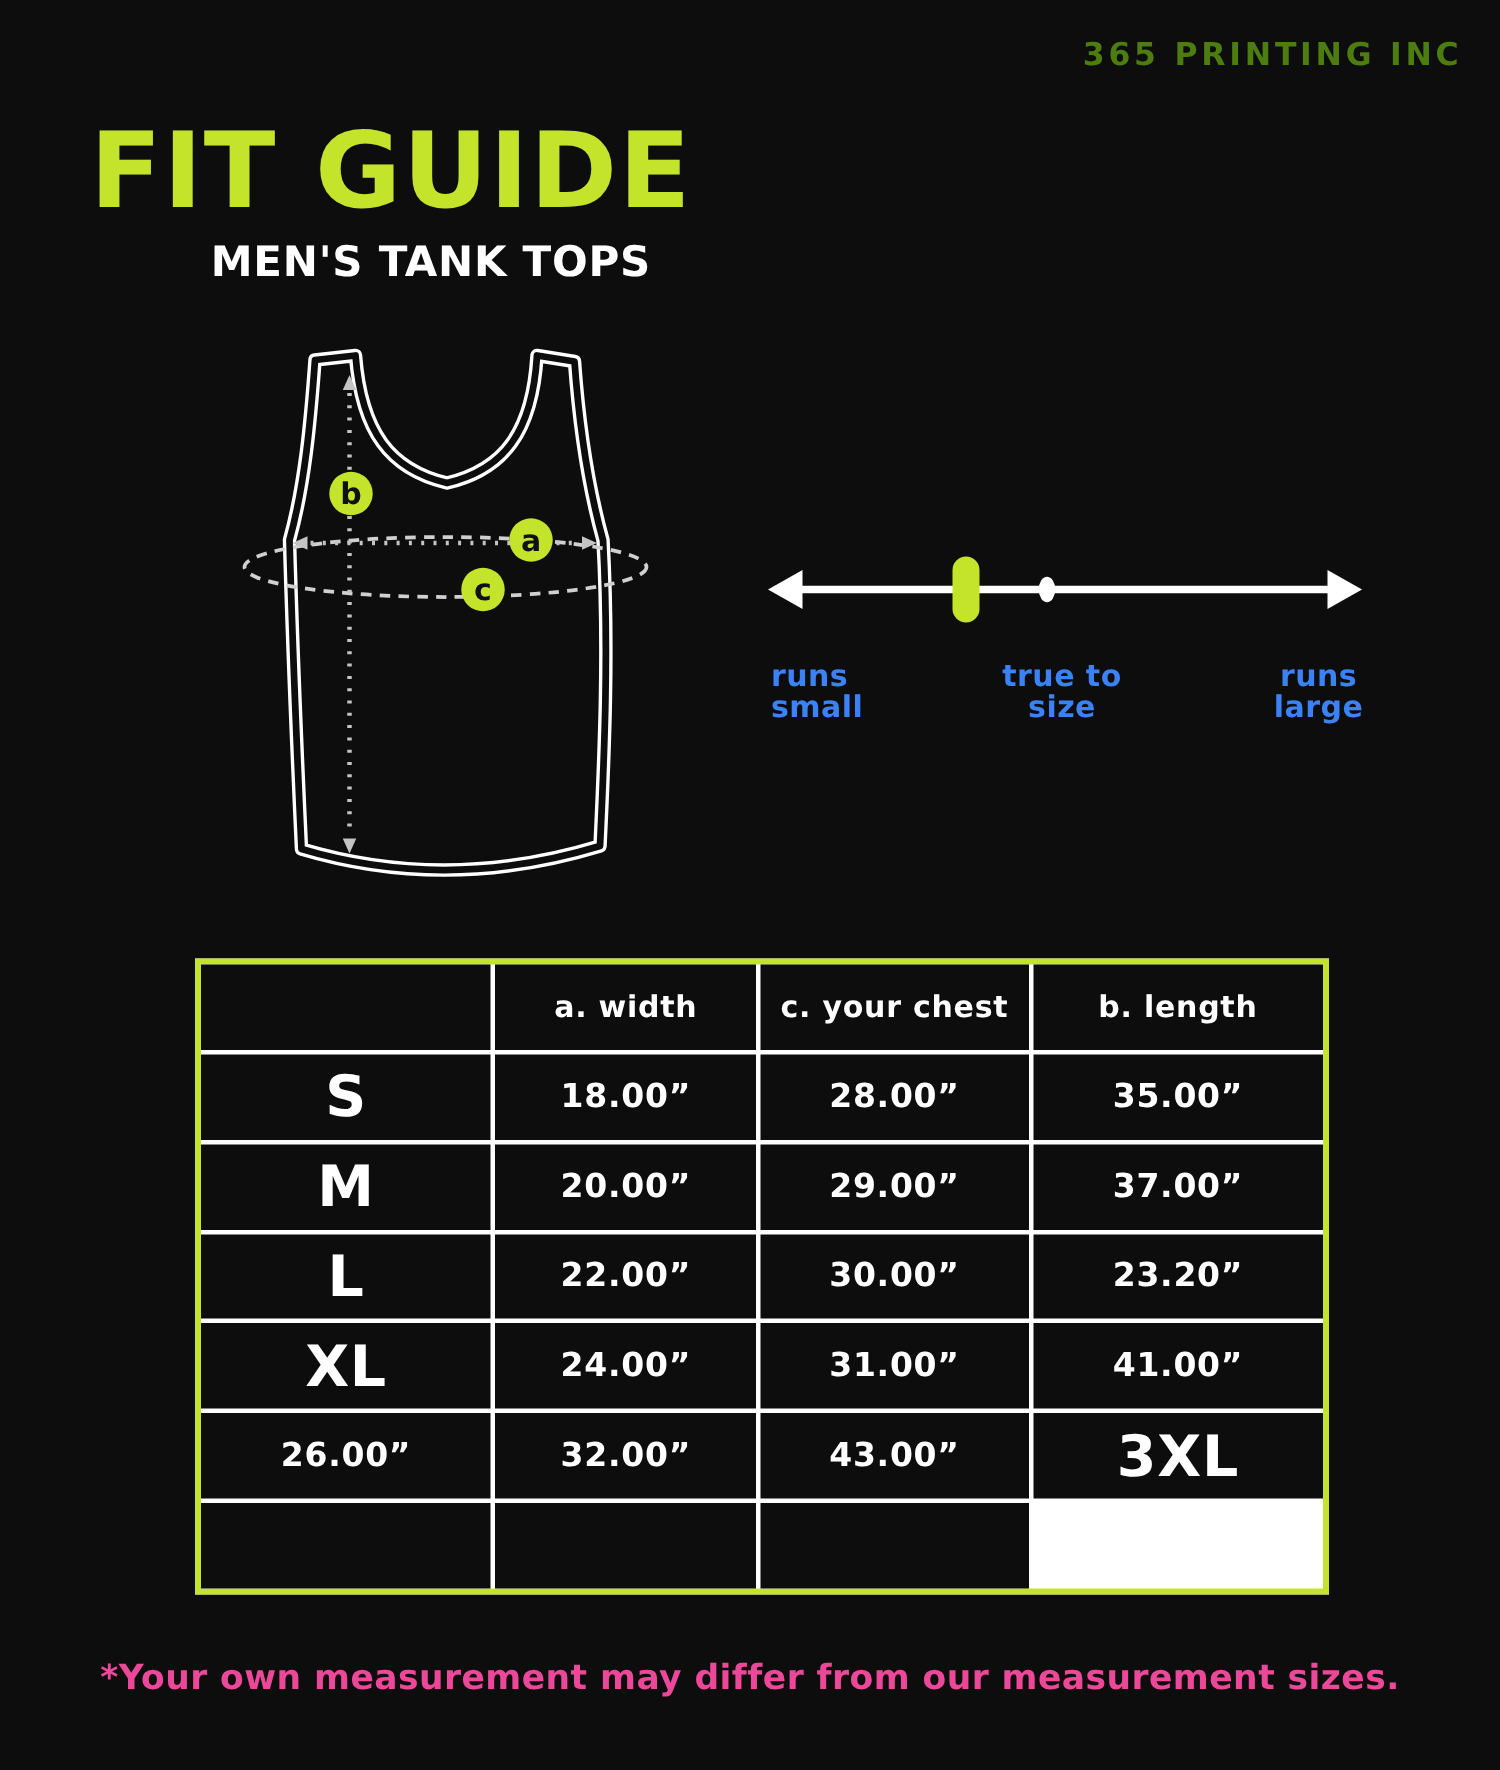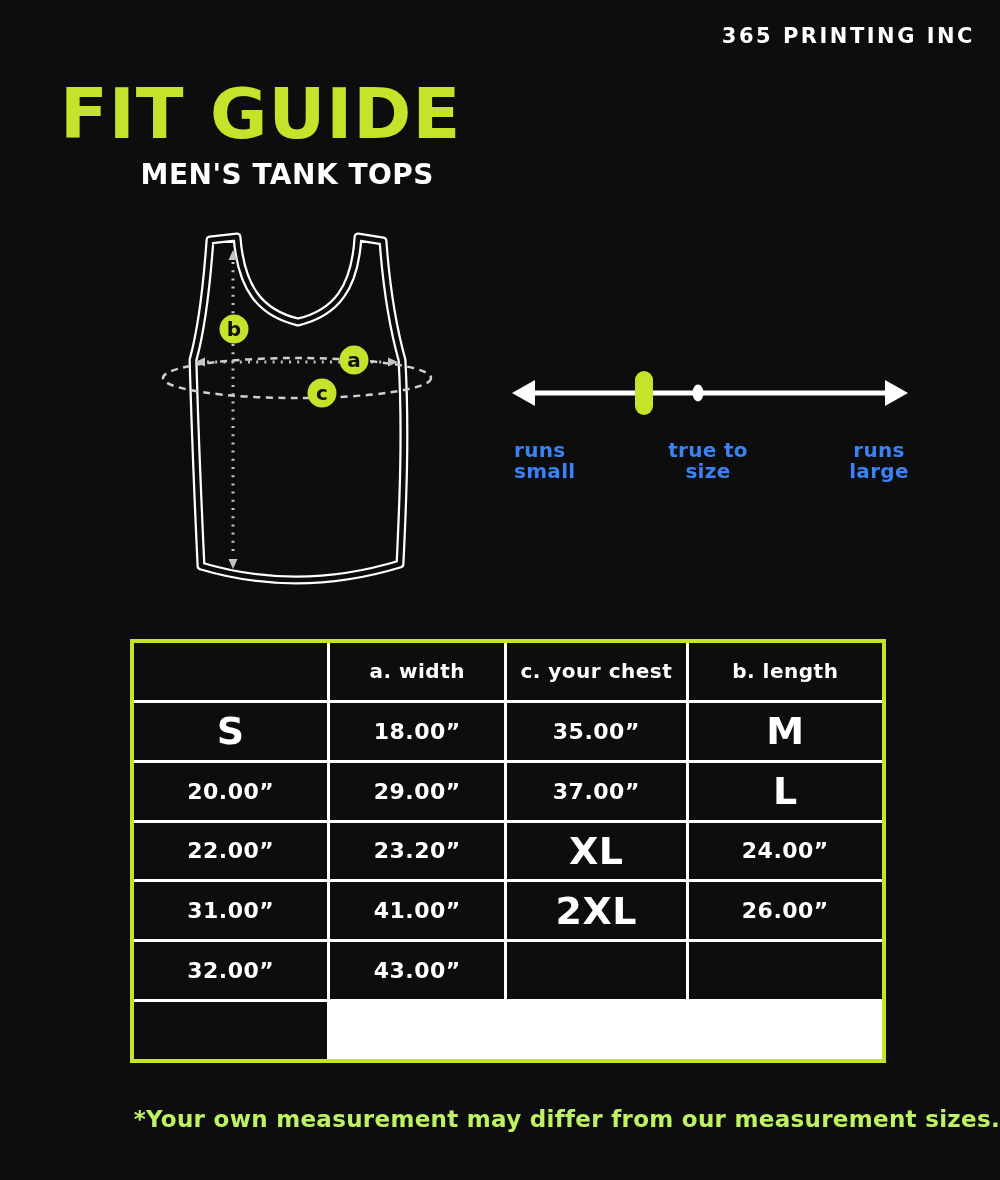--- a/index.html
+++ b/index.html
@@ -5,21 +5,21 @@
   html,body { margin:0; padding:0; background:#0d0d0d; }
   * { box-sizing:border-box; }
   .canvas {
     position:relative; width:1000px; height:1180px;
     background:#0d0d0d; overflow:hidden;
     font-family:"DejaVu Sans","Liberation Sans",sans-serif;
     font-weight:bold; color:#ffffff;
   }
   .brand {
     position:absolute; top:24px; right:25px;
-    font-size:21px; letter-spacing:2.5px; color:#ffffff;
+    font-size:21px; letter-spacing:2.5px; color:#4d7c0f;
   }
   .title {
     position:absolute; left:60px; top:58px;
     font-size:70px; letter-spacing:1px; color:#c4e42b; white-space:nowrap;margin-top:15px;
   }
   .subtitle {
     position:absolute; left:62px; top:138px; width:372px;
     font-size:28px; letter-spacing:0.5px; text-align:right; color:#ffffff;margin-top:20px;
   }
   .tank-svg { position:absolute; left:150px; top:210px; width:320px; height:400px; }
@@ -42,21 +42,21 @@
   }
   .cell {
     background:#0d0d0d; display:flex; align-items:center; justify-content:center;
     color:#ffffff; letter-spacing:0.5px;
   }
   .cell.th   { font-size:20px; }
   .cell.size { font-size:38px; }
   .cell.val  { font-size:22px; }
   .footnote {
     position:absolute; left:0; top:1106px; width:1000px;
-    text-align:right; font-size:23px; letter-spacing:0.3px; color:#bef264;
+    text-align:center; font-size:23px; letter-spacing:0.3px; color:#ec4899;
   }
   .svg-txt { font-family:"DejaVu Sans","Liberation Sans",sans-serif; font-weight:bold; }
 </style>
 </head>
 <body>
 
 <div class="canvas">
 
   <div class="brand">365 PRINTING INC</div>
   <div class="title">FIT GUIDE</div>
@@ -109,41 +109,43 @@
   </div>
 
   <div class="size-table">
     <div class="cell th"></div>
     <div class="cell th">a. width</div>
     <div class="cell th">c. your chest</div>
     <div class="cell th">b. length</div>
 
     <div class="cell size">S</div>
     <div class="cell val">18.00”</div>
+    <div class="cell val">28.00”</div>
     <div class="cell val">35.00”</div>
 
     <div class="cell size">M</div>
     <div class="cell val">20.00”</div>
     <div class="cell val">29.00”</div>
     <div class="cell val">37.00”</div>
 
     <div class="cell size">L</div>
     <div class="cell val">22.00”</div>
+    <div class="cell val">30.00”</div>
     <div class="cell val">23.20”</div>
 
     <div class="cell size">XL</div>
     <div class="cell val">24.00”</div>
     <div class="cell val">31.00”</div>
     <div class="cell val">41.00”</div>
 
-    <div class="cell size">2XL</div>
     <div class="cell val">26.00”</div>
     <div class="cell val">32.00”</div>
     <div class="cell val">43.00”</div>
 
+    <div class="cell size">3XL</div>
     <div class="cell val"></div>
     <div class="cell val"></div>
     <div class="cell val"></div>
   </div>
 
   <div class="footnote">*Your own measurement may differ from our measurement sizes.</div>
 
 </div>
 
 </body></html>

